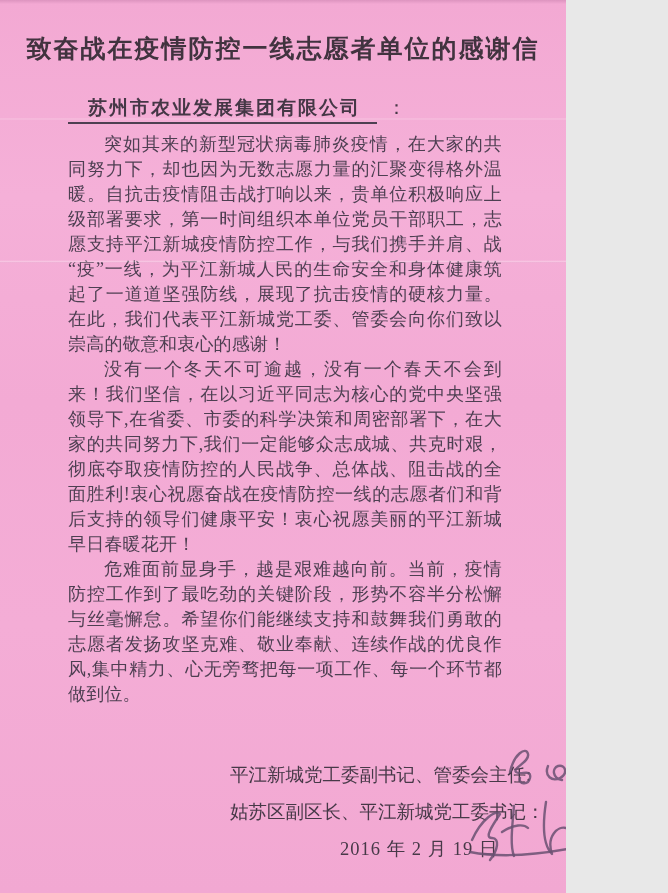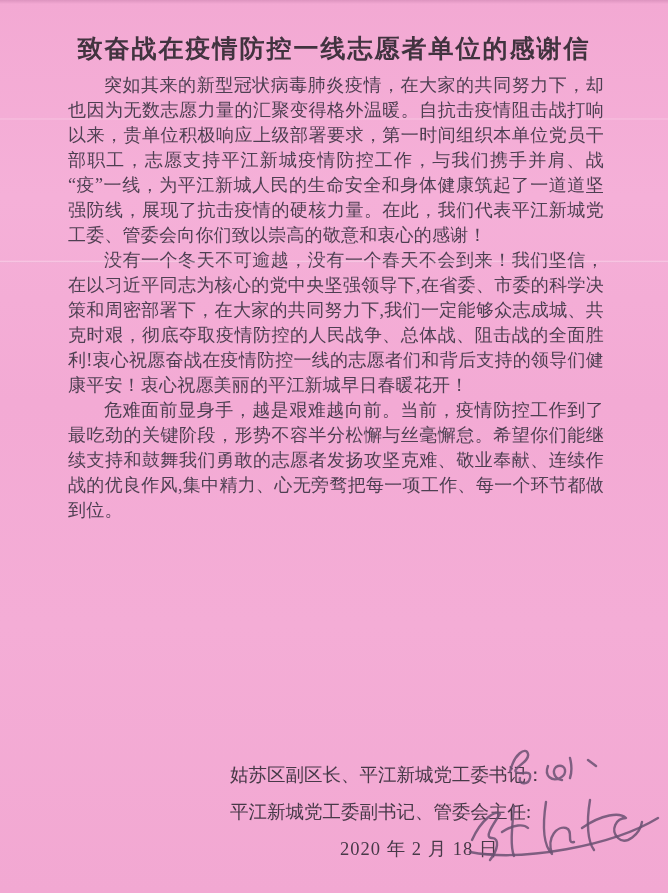--- a/index.html
+++ b/index.html
@@ -3,21 +3,21 @@
 <meta charset="utf-8">
 <style>
   html, body { margin: 0; padding: 0; }
   body {
     width: 668px; height: 893px;
     background: #e8e8e8;
     font-family: "Liberation Serif", "DejaVu Serif", serif;
   }
   .page {
     position: relative;
-    width: 668px; height: 893px;
+    width: 566px; height: 893px;
     overflow: hidden;
     background:
       linear-gradient(180deg,
         rgba(120,50,100,0.18) 0px, rgba(120,50,100,0.0) 4px),
       linear-gradient(180deg,
         #f3a9d3 0%, #f5b0d8 22%, #f3aad4 45%, #f4add6 70%, #f2a8d2 100%);
     color: #4e3f52;
     box-sizing: border-box;
   }
   .crease {
@@ -106,32 +106,35 @@
 </head>
 <body>
 
 <div class="page">
   <div class="crease2"></div>
   <div class="crease"></div>
 
   <h1 class="title">致奋战在疫情防控一线志愿者单位的感谢信</h1>
 
   <div class="content">
+    <div class="recipient-line">
+      <span class="recipient-name">苏州市农业发展集团有限公司</span><span class="recipient-colon">：</span>
+    </div>
 
     <div class="body-text">
       <p class="para">突如其来的新型冠状病毒肺炎疫情，在大家的共同努力下，却也因为无数志愿力量的汇聚变得格外温暖。自抗击疫情阻击战打响以来，贵单位积极响应上级部署要求，第一时间组织本单位党员干部职工，志愿支持平江新城疫情防控工作，与我们携手并肩、战“疫”一线，为平江新城人民的生命安全和身体健康筑起了一道道坚强防线，展现了抗击疫情的硬核力量。在此，我们代表平江新城党工委、管委会向你们致以崇高的敬意和衷心的感谢！</p>
       <p class="para">没有一个冬天不可逾越，没有一个春天不会到来！我们坚信，在以习近平同志为核心的党中央坚强领导下,在省委、市委的科学决策和周密部署下，在大家的共同努力下,我们一定能够众志成城、共克时艰，彻底夺取疫情防控的人民战争、总体战、阻击战的全面胜利!衷心祝愿奋战在疫情防控一线的志愿者们和背后支持的领导们健康平安！衷心祝愿美丽的平江新城早日春暖花开！</p>
       <p class="para">危难面前显身手，越是艰难越向前。当前，疫情防控工作到了最吃劲的关键阶段，形势不容半分松懈与丝毫懈怠。希望你们能继续支持和鼓舞我们勇敢的志愿者发扬攻坚克难、敬业奉献、连续作战的优良作风,集中精力、心无旁骛把每一项工作、每一个环节都做到位。</p>
     </div>
   </div>
 
   <div class="signoff">
+    <p class="signoff-line second">平江新城党工委副书记、管委会主任:</p>
     <p class="signoff-line first">姑苏区副区长、平江新城党工委书记：</p>
-    <p class="signoff-line second">平江新城党工委副书记、管委会主任:</p>
-    <p class="date-line">2020 年 2 月 18 日</p>
+    <p class="date-line">2016 年 2 月 19 日</p>
   </div>
 
   <svg class="sig sig-1" width="120" height="55" viewBox="0 0 120 55" role="img" aria-label="李忠">
     <path d="M18 34 C22 16 34 8 36 16 C38 24 20 30 24 34 C28 38 40 30 38 40 C36 48 26 46 28 40"></path>
     <path d="M56 28 C52 38 60 44 68 40 C76 36 74 26 66 28 C60 30 60 40 70 42"></path>
     <path d="M78 20 C80 28 80 34 78 40"></path>
     <path d="M96 22 L104 28"></path>
   </svg>
 
   <svg class="sig sig-2" width="205" height="85" viewBox="0 0 205 85" role="img" aria-label="手写签名">

